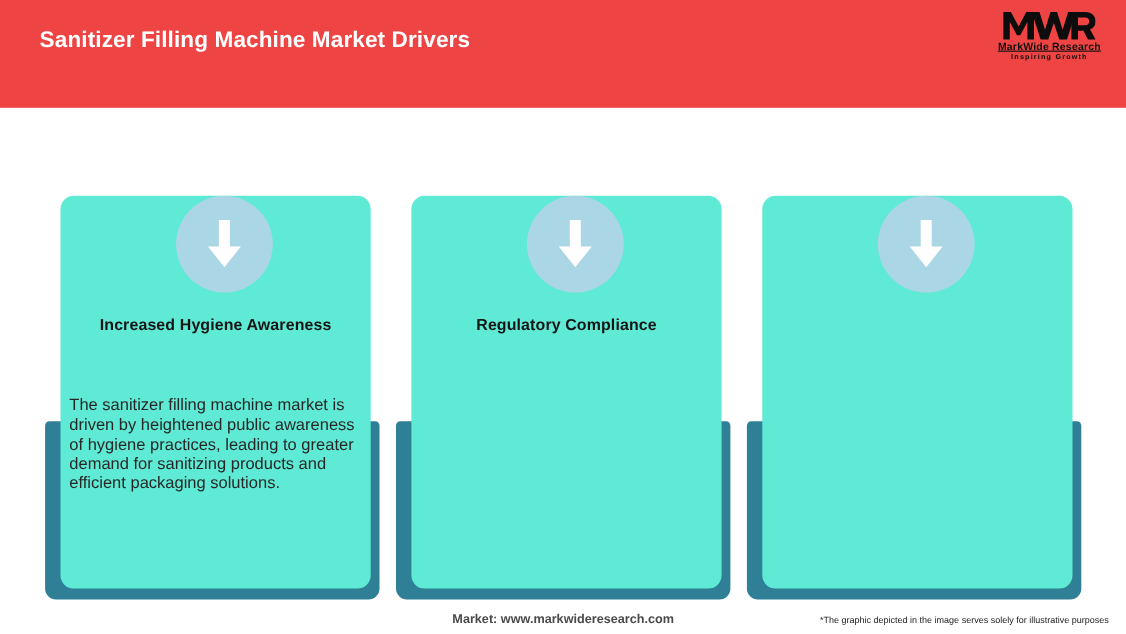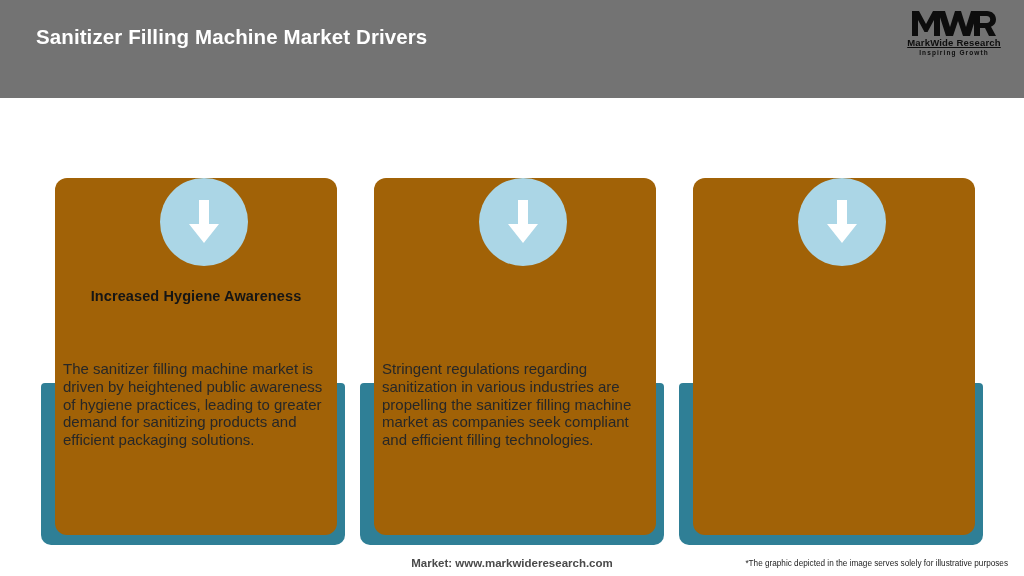--- a/index.html
+++ b/index.html
@@ -15,21 +15,21 @@
     position: relative;
   }
 
   
   .header {
     position: absolute;
     left: 0;
     top: 0;
     width: 1024px;
     height: 98px;
-    background: #737373;
+    background: #ef4444;
     box-sizing: border-box;
   }
   .header-title {
     position: absolute;
     left: 36px;
     top: 25px;
     font-size: 20.5px;
     font-weight: bold;
     color: #ffffff;
     letter-spacing: 0.1px;
@@ -98,21 +98,21 @@
     background: #2f7f96;
     border-radius: 4px 4px 10px 10px;
   }
 
   .card-panel {
     position: absolute;
     left: 14px;
     top: 35px;
     width: 282px;
     height: 357px;
-    background: #a16207;
+    background: #5eead4;
     border-radius: 12px;
     box-sizing: border-box;
   }
 
   .card-icon {
     position: absolute;
     left: 105px;
     top: 0px;
     width: 88px;
     height: 88px;
@@ -207,21 +207,21 @@
   </div>
 
   <div class="card-group g1">
     <div class="card-backing"></div>
     <div class="card-panel">
       <div class="card-icon">
         <svg width="34" height="44" viewBox="0 0 34 44" aria-hidden="true">
           <path d="M12 0 L22 0 L22 24 L32 24 L17 43 L2 24 L12 24 Z" fill="#ffffff"></path>
         </svg>
       </div>
-      <div class="card-body">Stringent regulations regarding sanitization in various industries are propelling the sanitizer filling machine market as companies seek compliant and efficient filling technologies.</div>
+      <div class="card-title">Regulatory Compliance</div>
     </div>
   </div>
 
   <div class="card-group g2">
     <div class="card-backing"></div>
     <div class="card-panel">
       <div class="card-icon">
         <svg width="34" height="44" viewBox="0 0 34 44" aria-hidden="true">
           <path d="M12 0 L22 0 L22 24 L32 24 L17 43 L2 24 L12 24 Z" fill="#ffffff"></path>
         </svg>

